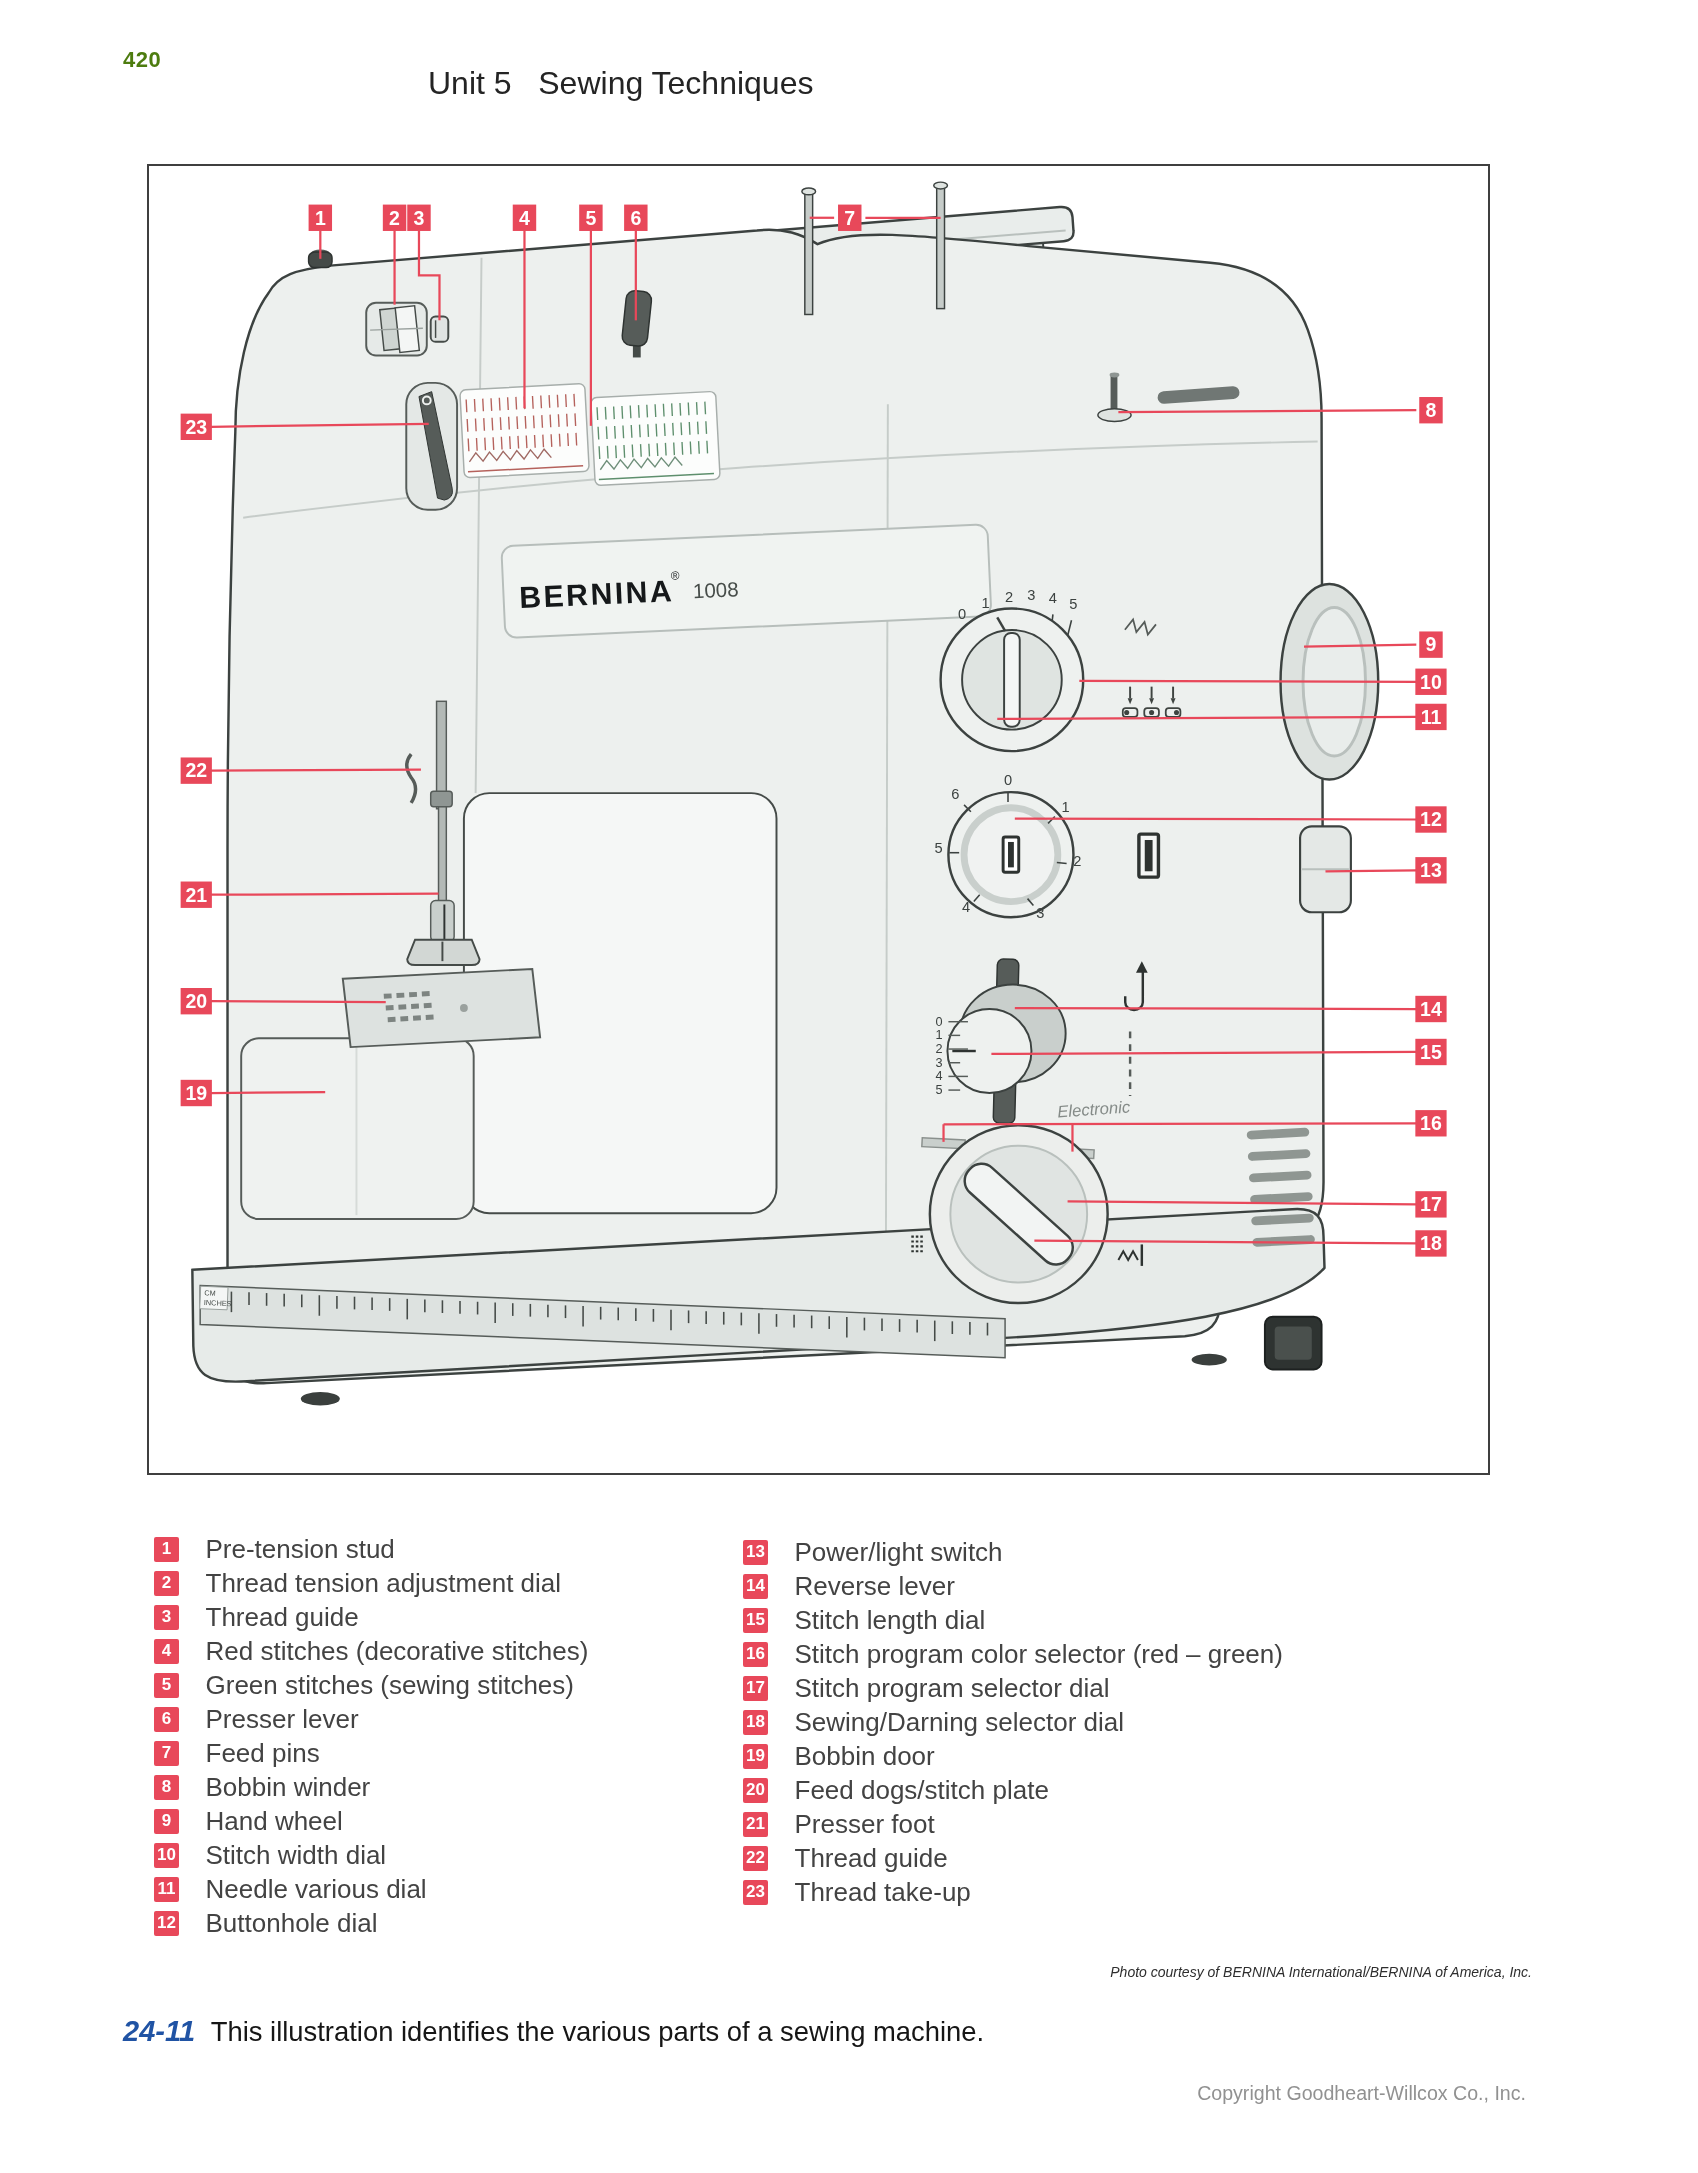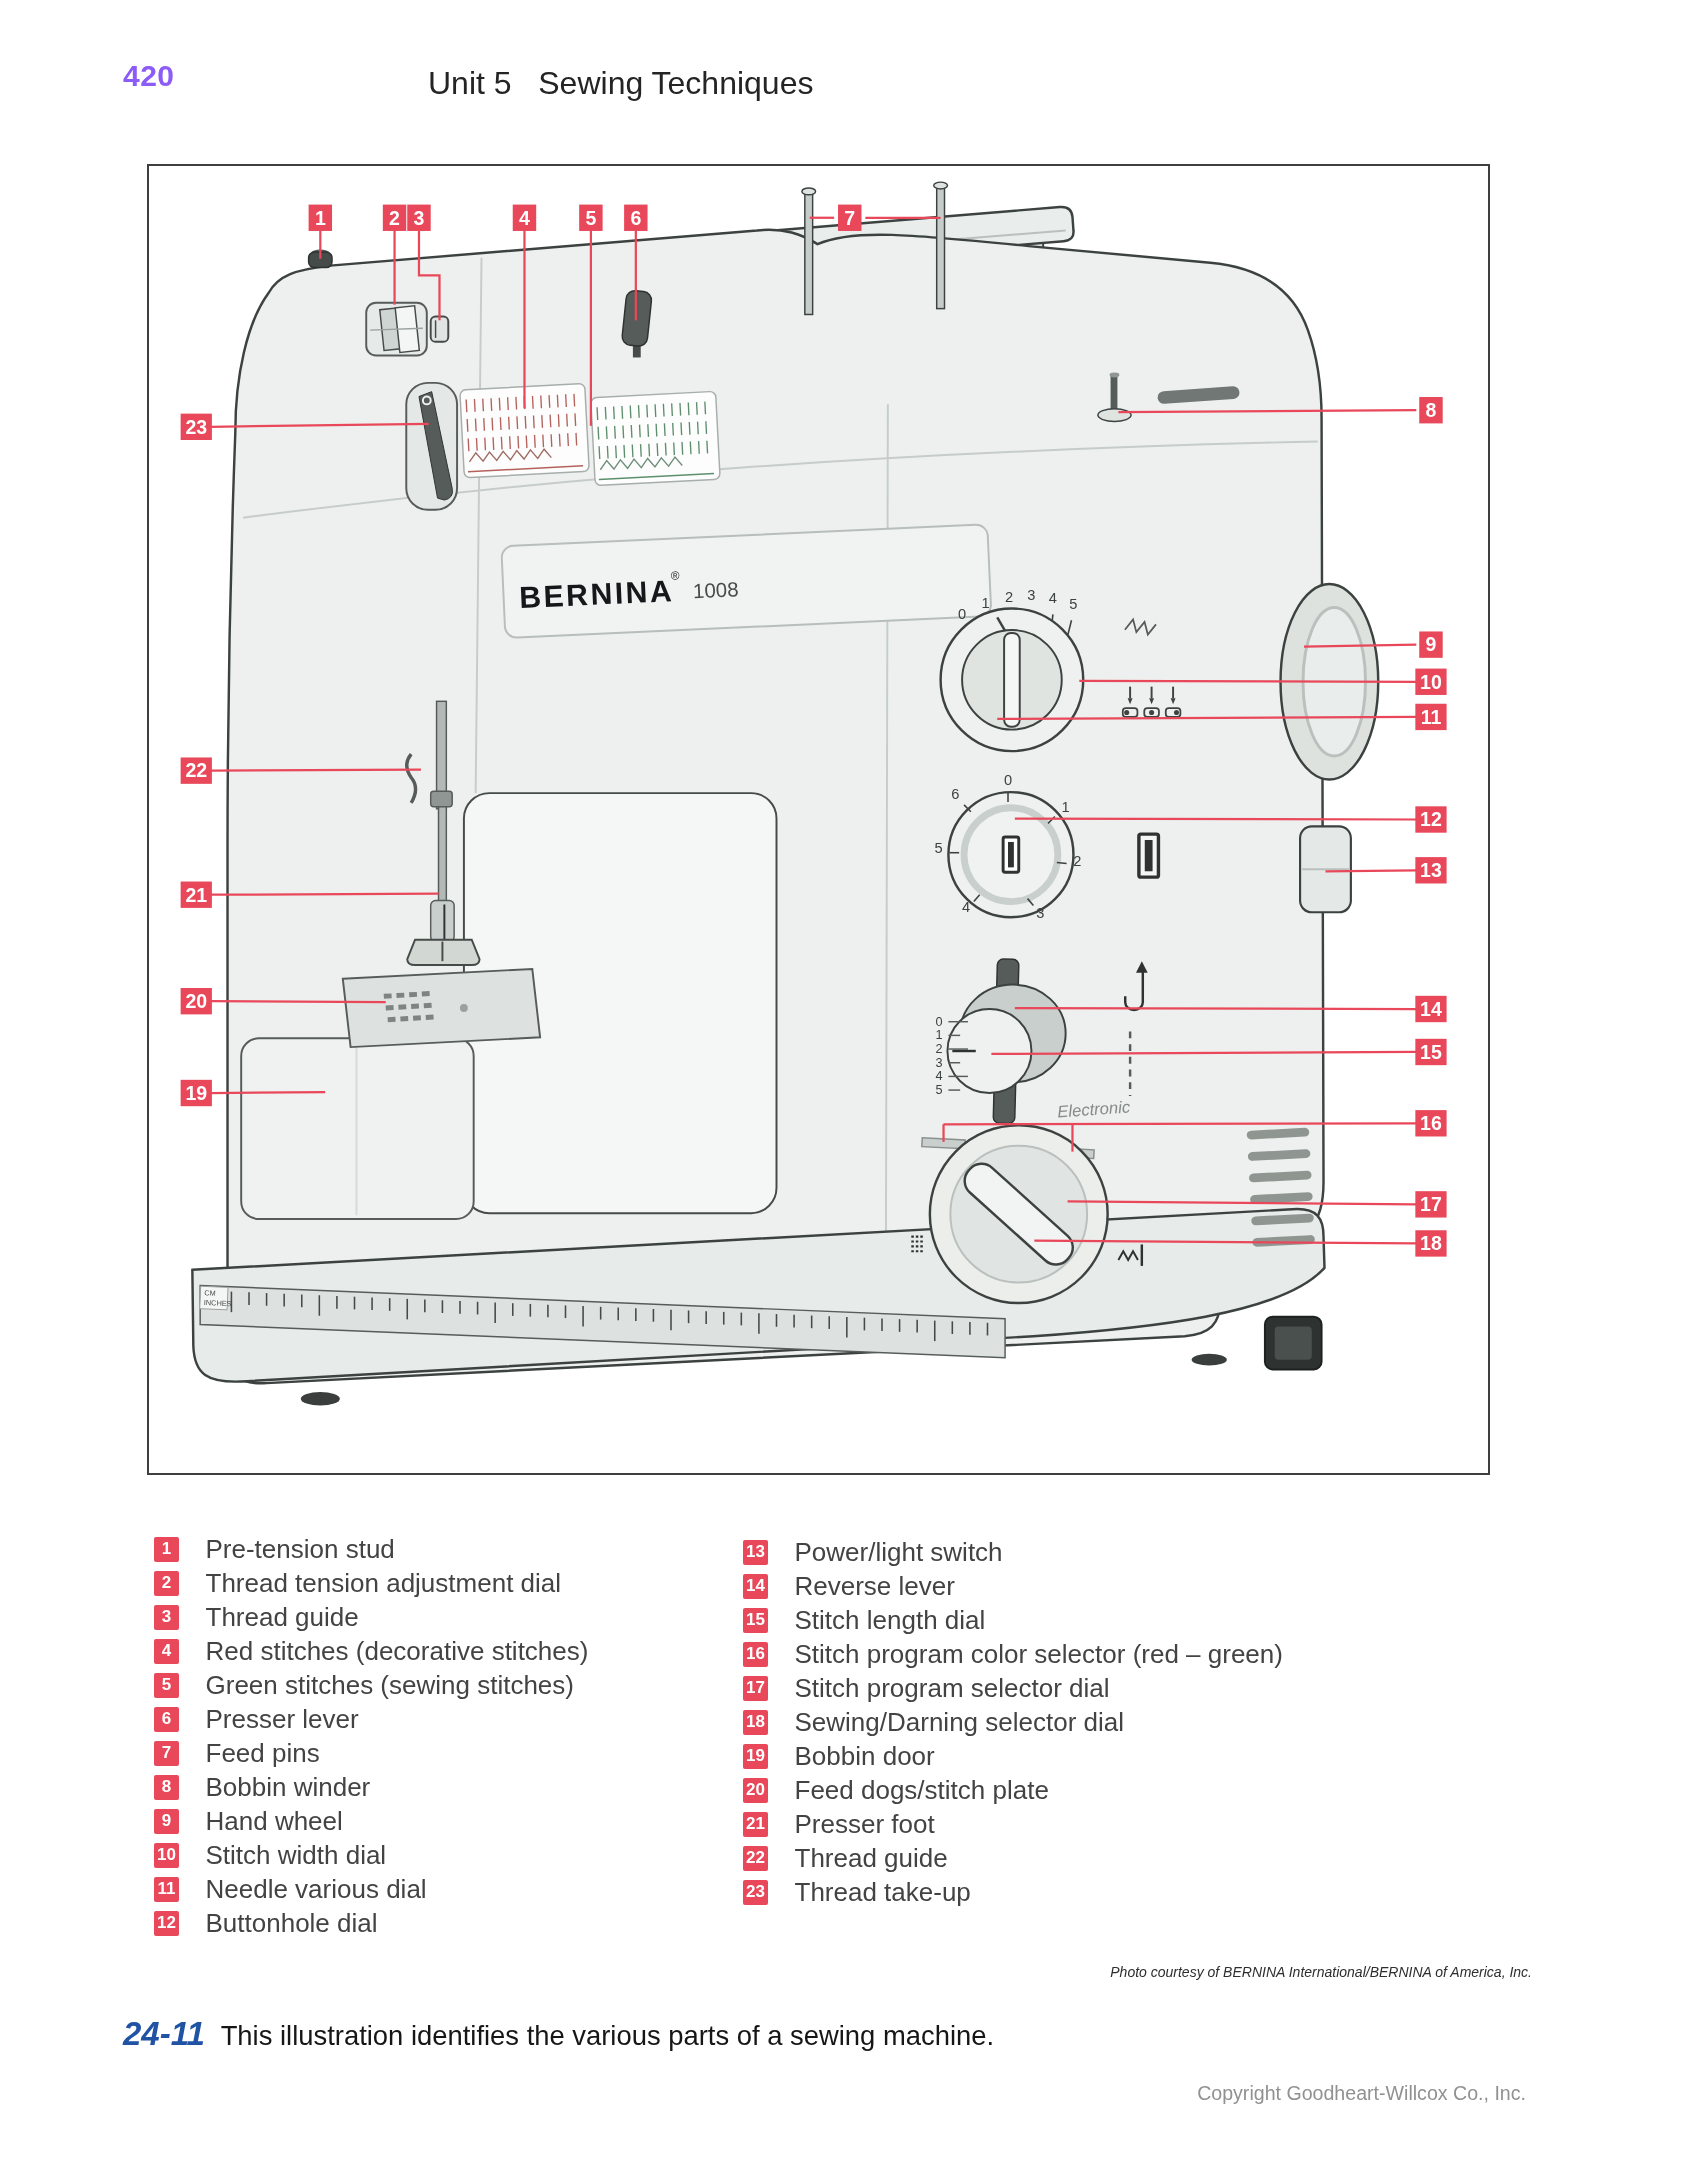--- a/index.html
+++ b/index.html
@@ -9,22 +9,22 @@
   }
   html,body{margin:0;padding:0;background:#ffffff;}
   .page{
     position:relative;
     width:1699px;height:2174px;
     background:#ffffff;
     font-family:"Liberation Sans", sans-serif;
     overflow:hidden;
   }
   .page-number{
-    position:absolute;left:123px;top:59px;
-    font-size:30px;font-weight:bold;color:#8b5cf6;letter-spacing:0.5px;
+    position:absolute;left:123px;top:47px;
+    font-size:22px;font-weight:bold;color:#4d7c0f;letter-spacing:0.5px;
   }
   .unit-header{
     position:absolute;left:428px;top:65px;
     font-size:32px;color:#242424;white-space:pre;
   }
   .figure-frame{
     position:absolute;left:147px;top:164px;
     width:1343px;height:1311px;
     border:2px solid #3f3f3f;box-sizing:border-box;
     background:#ffffff;
@@ -47,21 +47,21 @@
   .photo-credit{
     position:absolute;right:167px;top:1964px;
     font-size:14px;font-style:italic;color:#2e2e2e;
   }
   .figure-caption{
     position:absolute;left:123px;top:2015px;
     font-size:27.4px;color:#161616;
   }
   .caption-number{
     color:var(--blue);font-weight:bold;font-style:italic;
-    font-size:33px;margin-right:15.7px;
+    font-size:29px;margin-right:15.7px;
   }
   .copyright{
     position:absolute;right:173px;top:2082px;
     font-size:19.6px;color:#919191;text-align:center;
   }
 </style>
 </head>
 <body>
 
 <div class="page">

